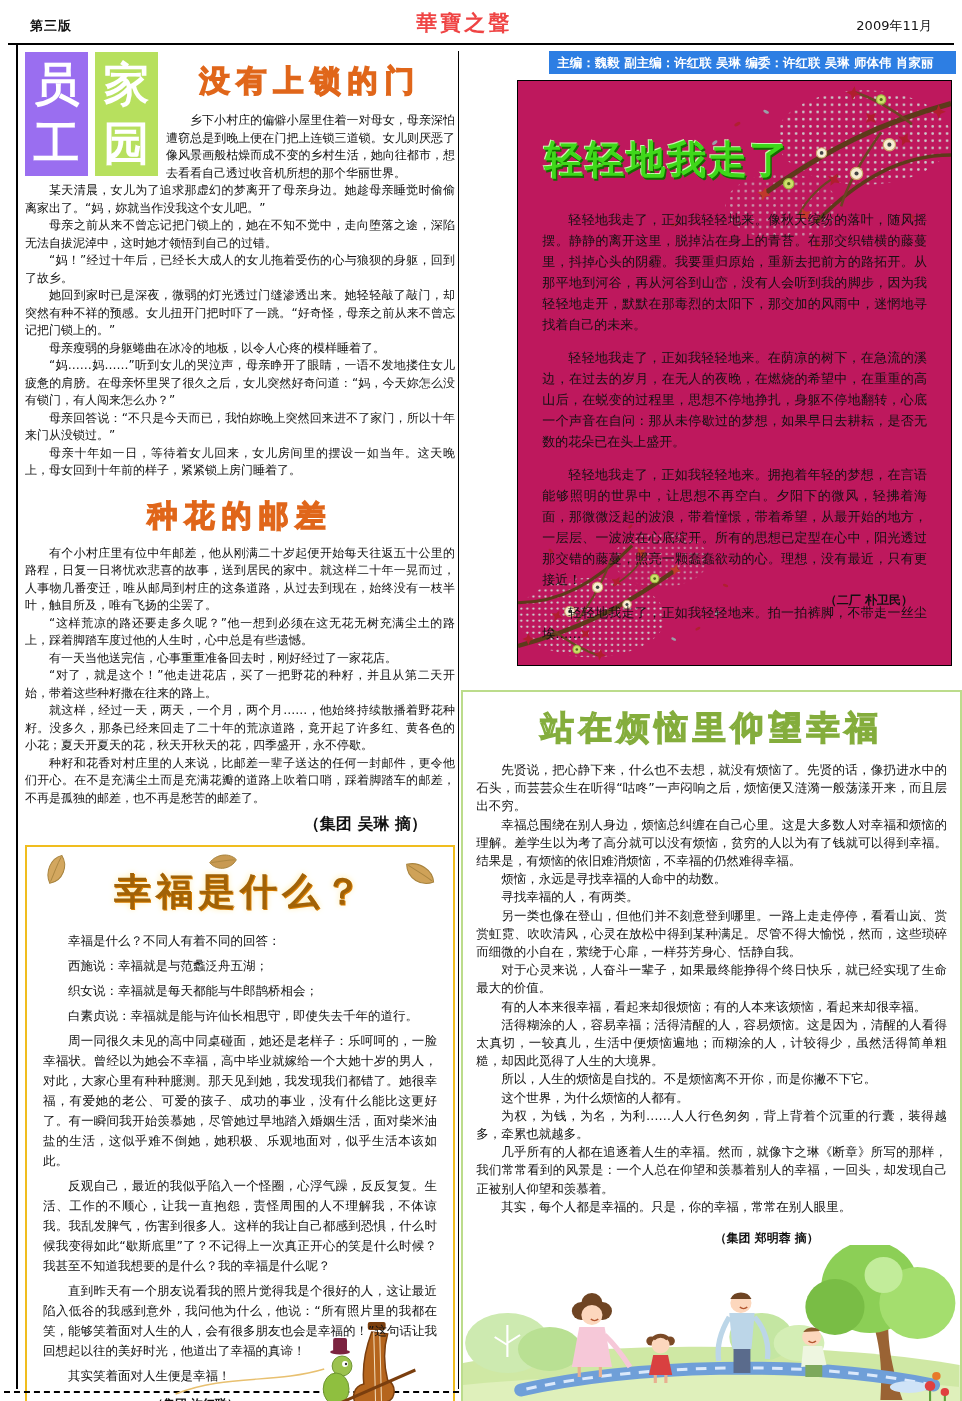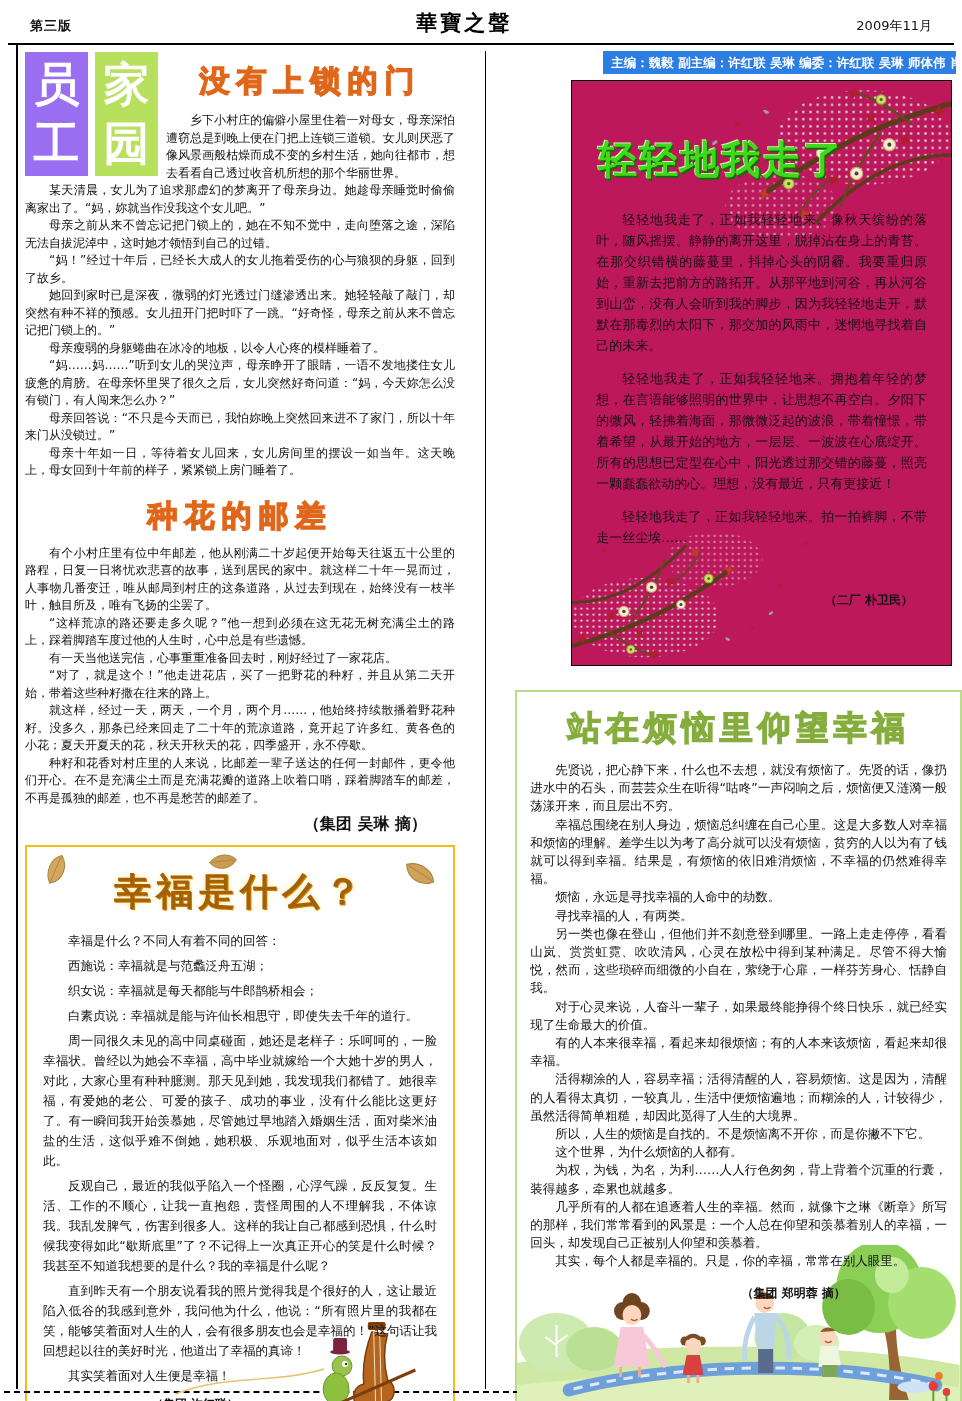--- a/index.html
+++ b/index.html
@@ -2,27 +2,27 @@
 <html><head>
 <meta charset="utf-8">
 <style>
   html,body{margin:0;padding:0;background:#ffffff;}
   .page{position:relative;width:962px;height:1401px;margin:0 auto;overflow:hidden;
         font-family:"DejaVu Sans","Liberation Sans",sans-serif;color:#111;background:#fff;}
 
   
   .header{display:flex;justify-content:space-between;align-items:baseline;padding:9px 30px 3px 30px;}
   .edition{font-size:13px;font-weight:bold;letter-spacing:1px;}
-  .masthead{font-size:21px;font-weight:bold;color:#000000;letter-spacing:3px;text-align:right;}
+  .masthead{font-size:21px;font-weight:bold;color:#ef4444;letter-spacing:3px;text-align:right;}
   .date{font-size:13px;}
   .header-rule{border-top:2.5px solid #000;margin:3px 8px 0 8px;}
 
   
   .main{display:flex;align-items:flex-start;margin-left:16px;border-left:2px solid #000;
-        padding:4px 0 0 7px;height:1340px;gap:27px;}
+        padding:4px 0 0 7px;height:1340px;}
   .bottom-dash{position:absolute;left:4px;right:4px;bottom:8px;border-top:2px dashed #000;}
 
   .col-left{width:430px;flex:0 0 430px;}
   .col-divider{width:1.5px;background:#000;align-self:stretch;margin:2px 3px 0 3px;}
   .col-right{flex:1 1 auto;min-width:0;}
 
   
   .logo-wrap{float:left;display:flex;gap:7px;margin:3px 8px 4px 0;}
   .logo-block{width:63px;height:124px;padding-top:3px;box-sizing:border-box;color:#fff;
               font-weight:bold;font-size:46px;line-height:59px;text-align:center;
@@ -183,20 +183,21 @@
       <div class="box-gently">
         <svg class="plum-top" viewBox="0 0 300 185" preserveAspectRatio="xMaxYMin meet">
             <use href="#sym-plum"></use>
           </svg>
         <svg class="plum-bottom" viewBox="0 0 300 185" preserveAspectRatio="xMaxYMin meet">
             <use href="#sym-plum"></use>
           </svg>
 
         <h2 class="title-gently">轻轻地我走了</h2>
         <p class="gt">轻轻地我走了，正如我轻轻地来。像秋天缤纷的落叶，随风摇摆。静静的离开这里，脱掉沾在身上的青苔。在那交织错横的藤蔓里，抖掉心头的阴霾。我要重归原始，重新去把前方的路拓开。从那平地到河谷，再从河谷到山峦，没有人会听到我的脚步，因为我轻轻地走开，默默在那毒烈的太阳下，那交加的风雨中，迷惘地寻找着自己的未来。</p>
+        <p class="gt">轻轻地我走了，正如我轻轻地来。在荫凉的树下，在急流的溪边，在过去的岁月，在无人的夜晚，在燃烧的希望中，在重重的高山后，在蜕变的过程里，思想不停地挣扎，身躯不停地翻转，心底一个声音在自问：那从未停歇过的梦想，如果早日去耕耘，是否无数的花朵已在头上盛开。</p>
         <p class="gt">轻轻地我走了，正如我轻轻地来。拥抱着年轻的梦想，在言语能够照明的世界中，让思想不再空白。夕阳下的微风，轻拂着海面，那微微泛起的波浪，带着憧憬，带着希望，从最开始的地方，一层层、一波波在心底绽开。所有的思想已定型在心中，阳光透过那交错的藤蔓，照亮一颗蠢蠢欲动的心。理想，没有最近，只有更接近！</p>
         <p class="gt">轻轻地我走了，正如我轻轻地来。拍一拍裤脚，不带走一丝尘埃……</p>
         <div class="attr-gently">（二厂 朴卫民）</div>
       </div>
 
       <div class="box-worry">
         <h2 class="title-worry">站在烦恼里仰望幸福</h2>
         <p class="wt">先贤说，把心静下来，什么也不去想，就没有烦恼了。先贤的话，像扔进水中的石头，而芸芸众生在听得“咕咚”一声闷响之后，烦恼便又涟漪一般荡漾开来，而且层出不穷。</p>
         <p class="wt">幸福总围绕在别人身边，烦恼总纠缠在自己心里。这是大多数人对幸福和烦恼的理解。差学生以为考了高分就可以没有烦恼，贫穷的人以为有了钱就可以得到幸福。结果是，有烦恼的依旧难消烦恼，不幸福的仍然难得幸福。</p>
         <p class="wt">烦恼，永远是寻找幸福的人命中的劫数。</p>

